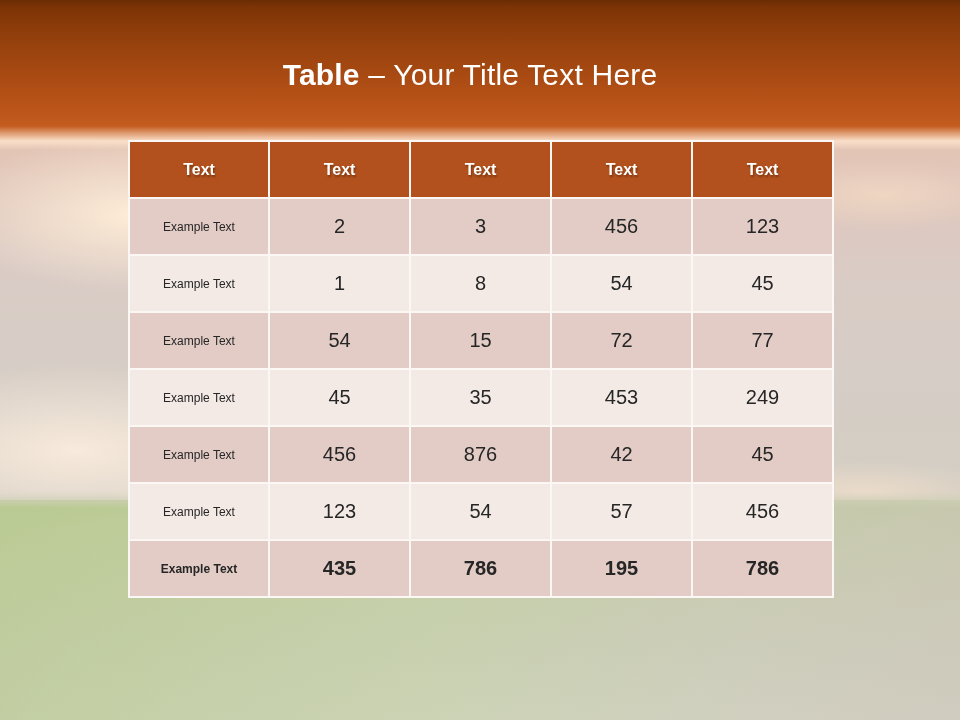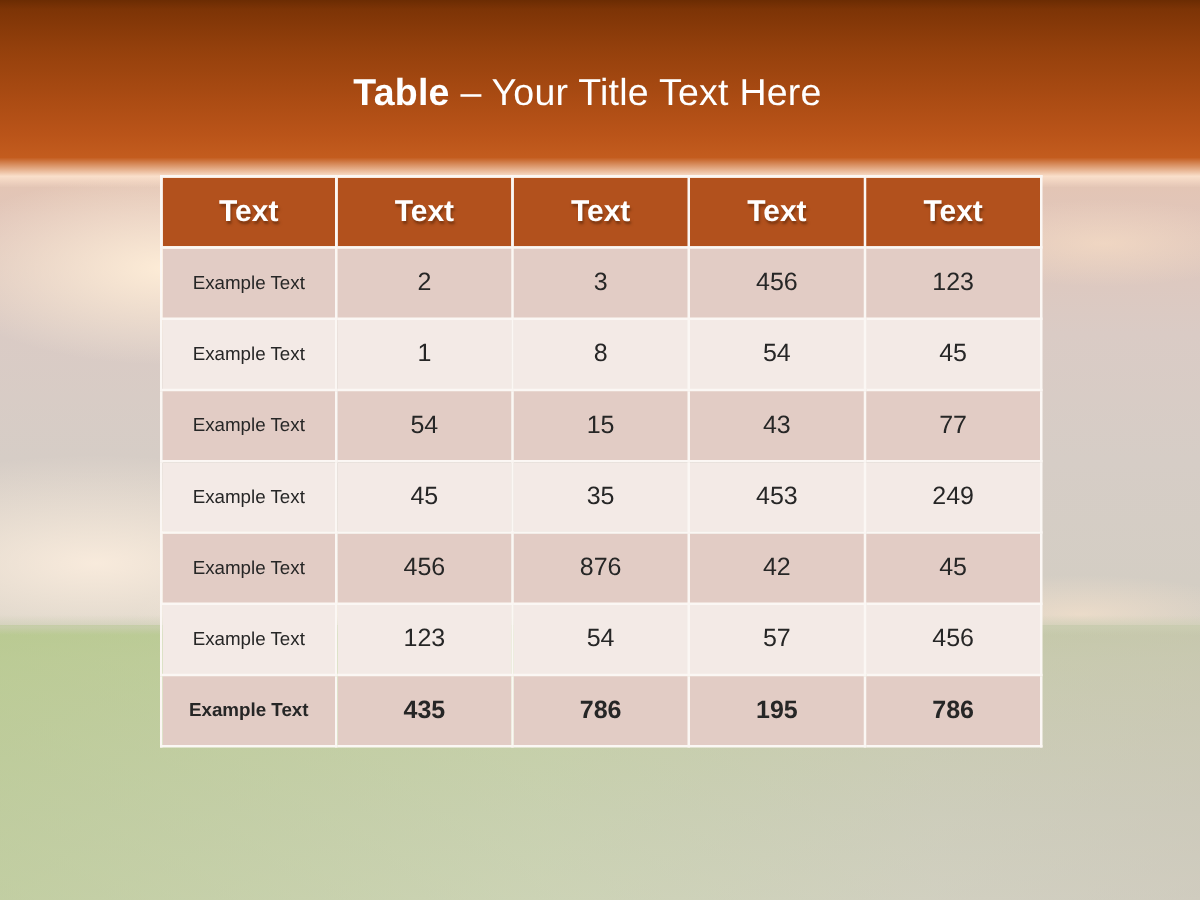--- a/index.html
+++ b/index.html
@@ -90,28 +90,28 @@
     border: 2px solid #fbf7f4;
     text-align: center;
     vertical-align: middle;
     padding: 0;
     overflow: hidden;
   }
   .data-table th {
     height: 55px;
     background: #b2511d;
     color: #ffffff;
-    font-size: 24px;
+    font-size: 16px;
     font-weight: 700;
     text-shadow: 1px 2px 2px rgba(80,35,8,0.55);
   }
   .data-table td { height: 55px; }
   .data-table tr.row-odd  td { background: #e2ccc5; }
   .data-table tr.row-even td { background: #f3eae6; }
-  .data-table td.label-cell { font-size: 15px; }
+  .data-table td.label-cell { font-size: 12px; }
   .data-table td.num-cell   { font-size: 20px; }
   .data-table tr.bold-row td { font-weight: 700; }
 </style>
 </head>
 <body>
 
 <div class="slide">
 
   <div class="bg-sky"></div>
   <div class="bg-field"></div>
@@ -154,21 +154,21 @@
         <td class="label-cell">Example Text</td>
         <td class="num-cell">1</td>
         <td class="num-cell">8</td>
         <td class="num-cell">54</td>
         <td class="num-cell">45</td>
       </tr>
       <tr class="row-odd">
         <td class="label-cell">Example Text</td>
         <td class="num-cell">54</td>
         <td class="num-cell">15</td>
-        <td class="num-cell">43</td>
+        <td class="num-cell">72</td>
         <td class="num-cell">77</td>
       </tr>
       <tr class="row-even">
         <td class="label-cell">Example Text</td>
         <td class="num-cell">45</td>
         <td class="num-cell">35</td>
         <td class="num-cell">453</td>
         <td class="num-cell">249</td>
       </tr>
       <tr class="row-odd">

